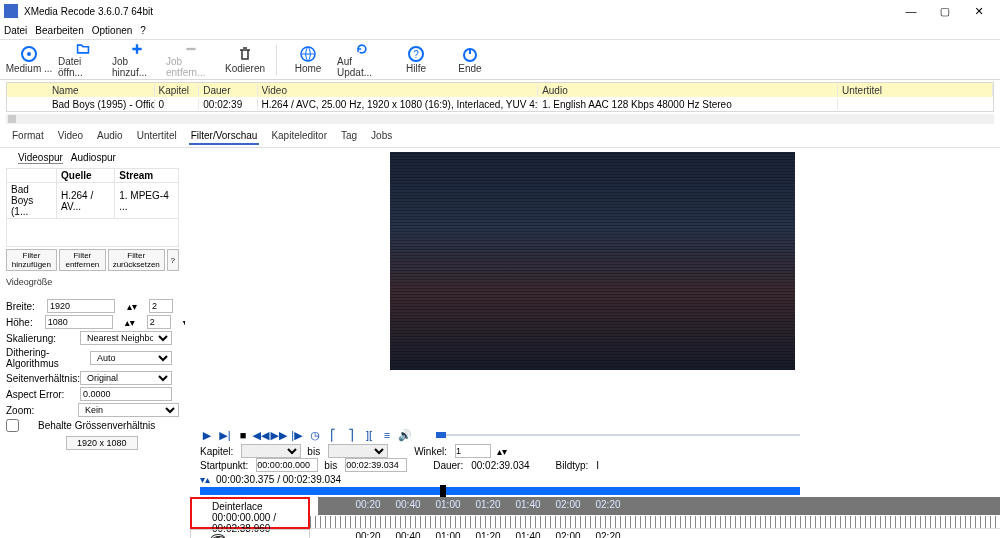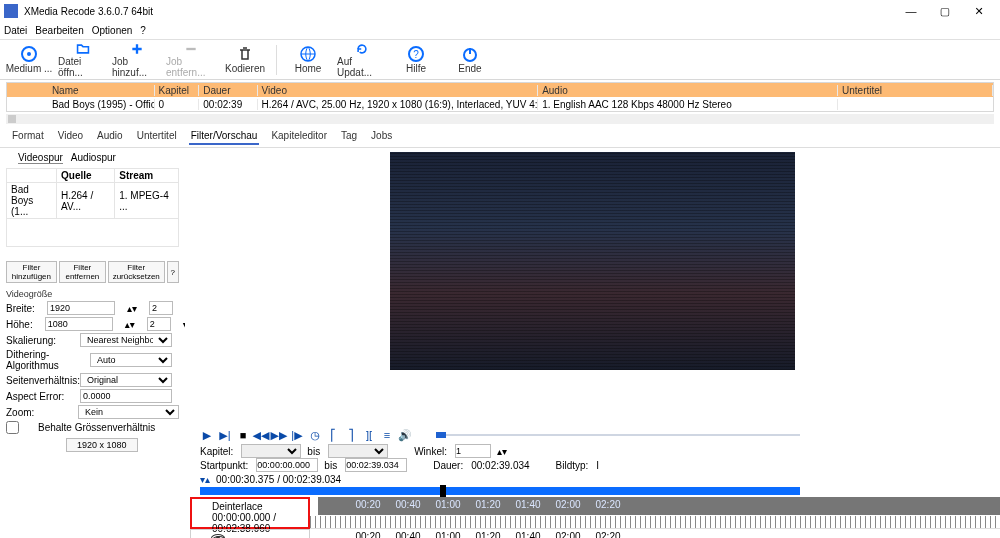--- a/index.html
+++ b/index.html
@@ -9,44 +9,44 @@
 .title-bar .title { flex: 1; }
 .title-bar .win-btn { width: 34px; height: 22px; text-align: center; line-height: 22px; font-size: 11px; }
 .menu-bar { height: 18px; display: flex; align-items: center; padding: 0 4px; gap: 8px; background: #fff; border-bottom: 1px solid #e0e0e0; }
 .toolbar { height: 40px; display: flex; align-items: center; padding: 2px 4px; gap: 4px; background: #fff; border-bottom: 1px solid #d8d8d8; }
 .tool-btn { display: flex; flex-direction: column; align-items: center; justify-content: center; width: 50px; height: 36px; font-size: 9px; color: #333; }
 .tool-btn.disabled { color: #aaa; }
 .tool-btn svg { width: 18px; height: 18px; }
 .tool-sep { width: 1px; height: 30px; background: #ddd; margin: 0 2px; }
 .media-list { border: 1px solid #d8d8d8; margin: 2px 6px; }
 .ml-head, .ml-row { display: flex; height: 14px; align-items: center; }
-.ml-head { background: #fdba74; font-size: 9px; color: #333; }
+.ml-head { background: #fef9c3; font-size: 9px; color: #333; }
 .ml-head > div, .ml-row > div { padding: 0 4px; border-right: 1px solid #e8e8e8; overflow: hidden; white-space: nowrap; }
 .ml-row { font-size: 9px; }
 .c-name { width: 110px; }
 .c-kap { width: 46px; }
 .c-dau { width: 60px; }
 .c-vid { width: 290px; }
 .c-aud { width: 310px; }
 .c-sub { width: 160px; }
 .scroll-x { height: 10px; background: #f0f0f0; margin: 2px 6px; position: relative; }
 .scroll-x::after { content:''; position:absolute; left:2px; top:1px; width:8px; height:8px; background:#ccc; }
 .tabs { display: flex; gap: 10px; padding: 2px 10px; font-size: 9px; border-bottom: 1px solid #ddd; }
 .tabs .tab { padding: 2px 2px; color: #333; }
 .tabs .tab.active { color: #000; border-bottom: 2px solid #3a66c9; }
 .main { display: flex; height: 278px; }
 .left-panel { width: 185px; padding: 4px 6px; }
 .subtabs { display: flex; gap: 8px; font-size: 9px; margin-bottom: 4px; margin-left: 12px; }
 .subtabs .active { border-bottom: 1px solid #888; }
 .src-table { width: 100%; border: 1px solid #d8d8d8; border-collapse: collapse; font-size: 9px; }
 .src-table th, .src-table td { border: 1px solid #e4e4e4; padding: 1px 4px; text-align: left; height: 13px; }
 .src-table td.blank { height: 28px; }
-.filter-btns { display: flex; gap: 2px; margin-top: 14px; }
+.filter-btns { display: flex; gap: 2px; margin-top: 2px; }
 .filter-btns button { font-size: 8px; padding: 1px 3px; border: 1px solid #bbb; background: #f7f7f7; }
-.group-label { font-size: 9px; margin-top: 6px; margin-bottom: 2px; color: #333; }
+.group-label { font-size: 9px; margin-top: 6px; margin-bottom: 12px; color: #333; }
 .fld { display: flex; align-items: center; gap: 12px; margin-bottom: 2px; font-size: 9px; }
 .fld label { width: 62px; }
 .fld input, .fld select { font-size: 9px; height: 14px; border: 1px solid #bbb; background: #fff; padding: 0 2px; }
 .fld input.wide, .fld select.wide { width: 68px; }
 .fld input.narrow { width: 24px; }
 .chk { display: flex; align-items: center; gap: 19px; font-size: 9px; margin-top: 2px; }
 .dim-btn { display: inline-block; border: 1px solid #bbb; background: #f7f7f7; padding: 1px 10px; font-size: 9px; margin-top: 4px; margin-left: 60px; }
 .preview-area { flex: 1; display: flex; flex-direction: column; }
 .preview-frame { flex: 1; background: #fff; display: flex; align-items: flex-start; justify-content: center; padding: 4px 0; }
 .preview-img { width: 405px; height: 218px; background: linear-gradient(180deg,#1a2236 0%,#26324a 35%,#3a2830 65%,#171c2a 100%); position: relative; overflow: hidden; }

